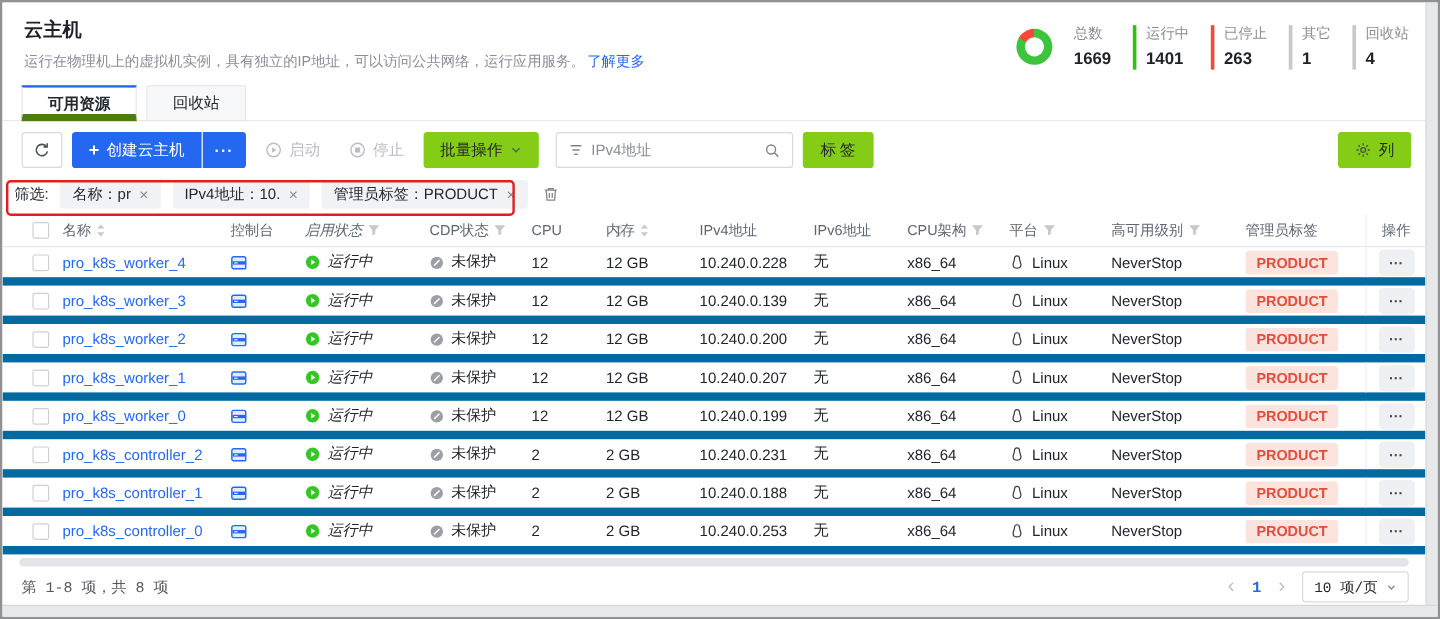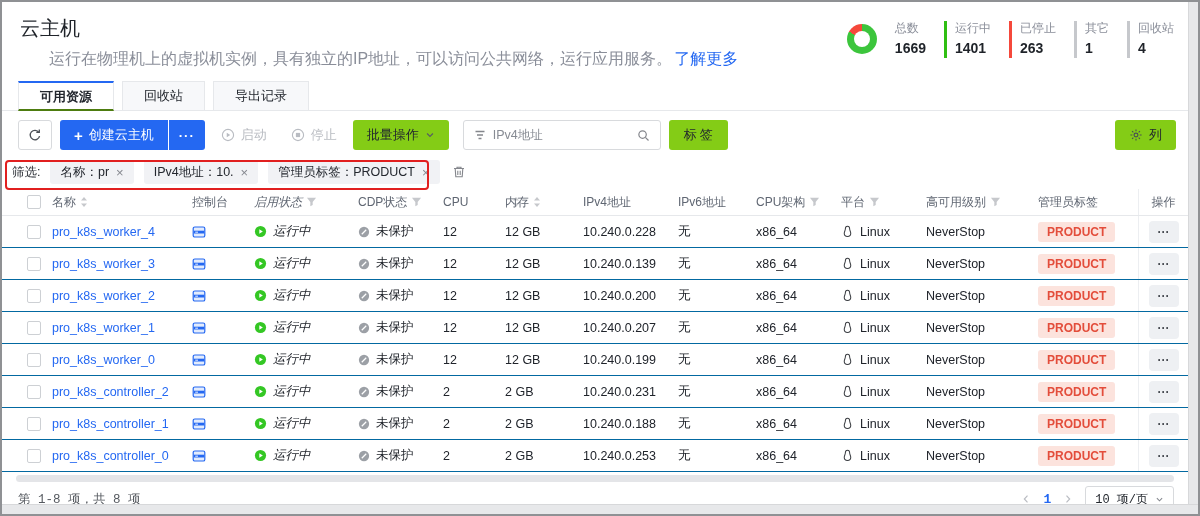--- a/index.html
+++ b/index.html
@@ -6,41 +6,41 @@
   html,body { background:#fff; }
   body { font-family:"Liberation Sans","DejaVu Sans",sans-serif; width:1200px; height:516px; }
 
   .screen { position:relative; width:1200px; height:516px; border:2px solid #8f9194; background:#fff; overflow:hidden; }
   .edge-right { position:absolute; top:0; right:0; width:10px; height:100%; background:#e7e8ea; border-left:1px solid #d7d8da; }
   .edge-bottom { position:absolute; left:0; bottom:0; width:100%; height:10px; background:#e7e8ea; border-top:1px solid #d7d8da; }
   .content { position:absolute; top:0; left:0; right:10px; bottom:10px; background:#fff; display:flex; flex-direction:column; overflow:hidden; }
 
   
   .page-header { display:flex; justify-content:space-between; align-items:flex-start; padding:13px 14px 0 18px; }
-  .page-title { font-size:20px; font-weight:normal; color:#1f2329; }
-  .page-subtitle { margin-top:7px; font-size:16px; color:#8a8e99;margin-left:29px; }
+  .page-title { font-size:16px; font-weight:bold; color:#1f2329; }
+  .page-subtitle { margin-top:7px; font-size:12px; color:#8a8e99; }
   .learn-more { color:#2468f2; text-decoration:none; margin-left:2px; cursor:pointer; }
 
   .stats { display:flex; align-items:center; gap:18px; padding-top:6px; }
   .donut { position:relative; width:30px; height:30px; border-radius:50%;
            background:conic-gradient(#3cc53c 0deg 300deg, #f5483b 300deg 360deg); }
   .donut-hole { position:absolute; left:7px; top:7px; width:16px; height:16px; border-radius:50%; background:#fff; }
   .stat { padding-left:8px; border-left:3px solid transparent; line-height:1.25; }
   .stat .s-label { font-size:12px; color:#8a8e99; }
   .stat .s-value { font-size:14px; font-weight:bold; color:#1f2329; margin-top:4px; }
   .stat.no-bar { border-left:none; padding-left:0; }
   .bar-green { border-left-color:#30bf13; }
   .bar-red { border-left-color:#f5483b; }
   .bar-gray { border-left-color:#c6c8cc; }
 
   
   .tabbar { display:flex; align-items:flex-end; margin-top:10px; padding-left:16px; border-bottom:1px solid #e6e8eb; }
   .tab { height:30px; line-height:27px; padding:0 21px; font-size:13px; color:#23272e; background:#f7f8fa;
          border:1px solid #e6e8eb; margin-right:8px; cursor:pointer; position:relative; top:1px; }
-  .tab.active { background:#fff; border-top:2px solid #2468f2; border-bottom:2px solid #4d7c0f; font-weight:bold; }
+  .tab.active { background:#fff; border-top:2px solid #2468f2; border-bottom:6px solid #4d7c0f; font-weight:bold; }
 
   
   .toolbar { display:flex; align-items:center; padding:9px 12px 8px 16px; gap:8px; }
   .btn { height:30px; border:none; border-radius:3px; font-size:13px; display:inline-flex; align-items:center; gap:6px;
          padding:0 14px; background:#84cc16; color:#23272e; cursor:pointer; font-family:inherit; }
   .btn-refresh { width:34px; justify-content:center; background:#fff; border:1px solid #d8dadd; padding:0; }
   .btn-group { display:flex; gap:1px; }
   .btn-primary { background:#2468f2; color:#fff; border-radius:3px 0 0 3px; }
   .btn-primary .plus { font-size:15px; font-weight:bold; }
   .btn-more { background:#2468f2; color:#fff; width:36px; justify-content:center; border-radius:0 3px 3px 0;
@@ -60,21 +60,21 @@
   .filter-label { font-size:12.5px; color:#23272e; }
   .chip { background:#f1f2f5; border-radius:3px; height:24px; display:inline-flex; align-items:center; gap:7px;
           padding:0 10px; font-size:12.5px; color:#23272e; }
   .chip-close { color:#85888f; font-size:13px; line-height:1; cursor:pointer; }
   .trash-btn { background:none; border:none; display:inline-flex; cursor:pointer; padding:2px; }
 
   
   .table { flex:none; }
   .thead, .trow { display:flex; align-items:center; padding-left:10px; }
   .thead { height:27px; border-bottom:1px solid #e6e8eb; }
-  .trow { height:32px; border-bottom:1px solid #0369a1;justify-content:space-between; }
+  .trow { height:32px; border-bottom:7px solid #0369a1;justify-content:space-between; }
   .th { font-size:12px; color:#5f6672; display:flex; align-items:center; gap:4px; padding-right:8px; }
   .td { font-size:12.5px; color:#20242b; display:flex; align-items:center; gap:6px; padding-right:8px; overflow:hidden; white-space:nowrap; }
   .cell-check { width:40px; flex:none; padding-left:15px; display:flex; align-items:center; }
   .col-name{width:140px;flex:none;} .col-console{width:62px;flex:none;} .col-status{width:104px;flex:none;font-style:italic;}
   .col-cdp{width:85px;flex:none;} .col-cpu{width:62px;flex:none;gap:44px;} .col-mem{width:78px;flex:none;}
   .col-ipv4{width:95px;flex:none;} .col-ipv6{width:78px;flex:none;} .col-arch{width:85px;flex:none;}
   .col-platform{width:85px;flex:none;} .col-ha{width:112px;flex:none;} .col-tag{width:100px;flex:none;}
   .col-ops{flex:1;min-width:46px;justify-content:center;align-self:stretch;border-left:1px solid #eceef1;padding-right:0;}
   .checkbox { width:14px; height:14px; border:1px solid #cdd0d4; border-radius:2px; background:#fff; cursor:pointer; }
   .link { color:#2468f2; text-decoration:none; cursor:pointer; }
@@ -130,21 +130,20 @@
         <div class="stat bar-gray">
           <div class="s-label">回收站</div>
           <div class="s-value">4</div>
         </div>
       </div>
     </div>
 
     <div class="tabbar">
       <div class="tab active">可用资源</div>
       <div class="tab">回收站</div>
-      <div class="tab">导出记录</div>
     </div>
 
     <div class="toolbar">
       <button class="btn btn-refresh">
         <svg width="14" height="14" viewBox="0 0 16 16">
             <path d="M13.2 9.3A5.4 5.4 0 1 1 12.4 5" fill="none" stroke="#4a4e55" stroke-width="1.5"></path>
             <path d="M12.9 1.6v3.4H9.5" fill="none" stroke="#4a4e55" stroke-width="1.5"></path>
           </svg>
       </button>
       <div class="btn-group">

